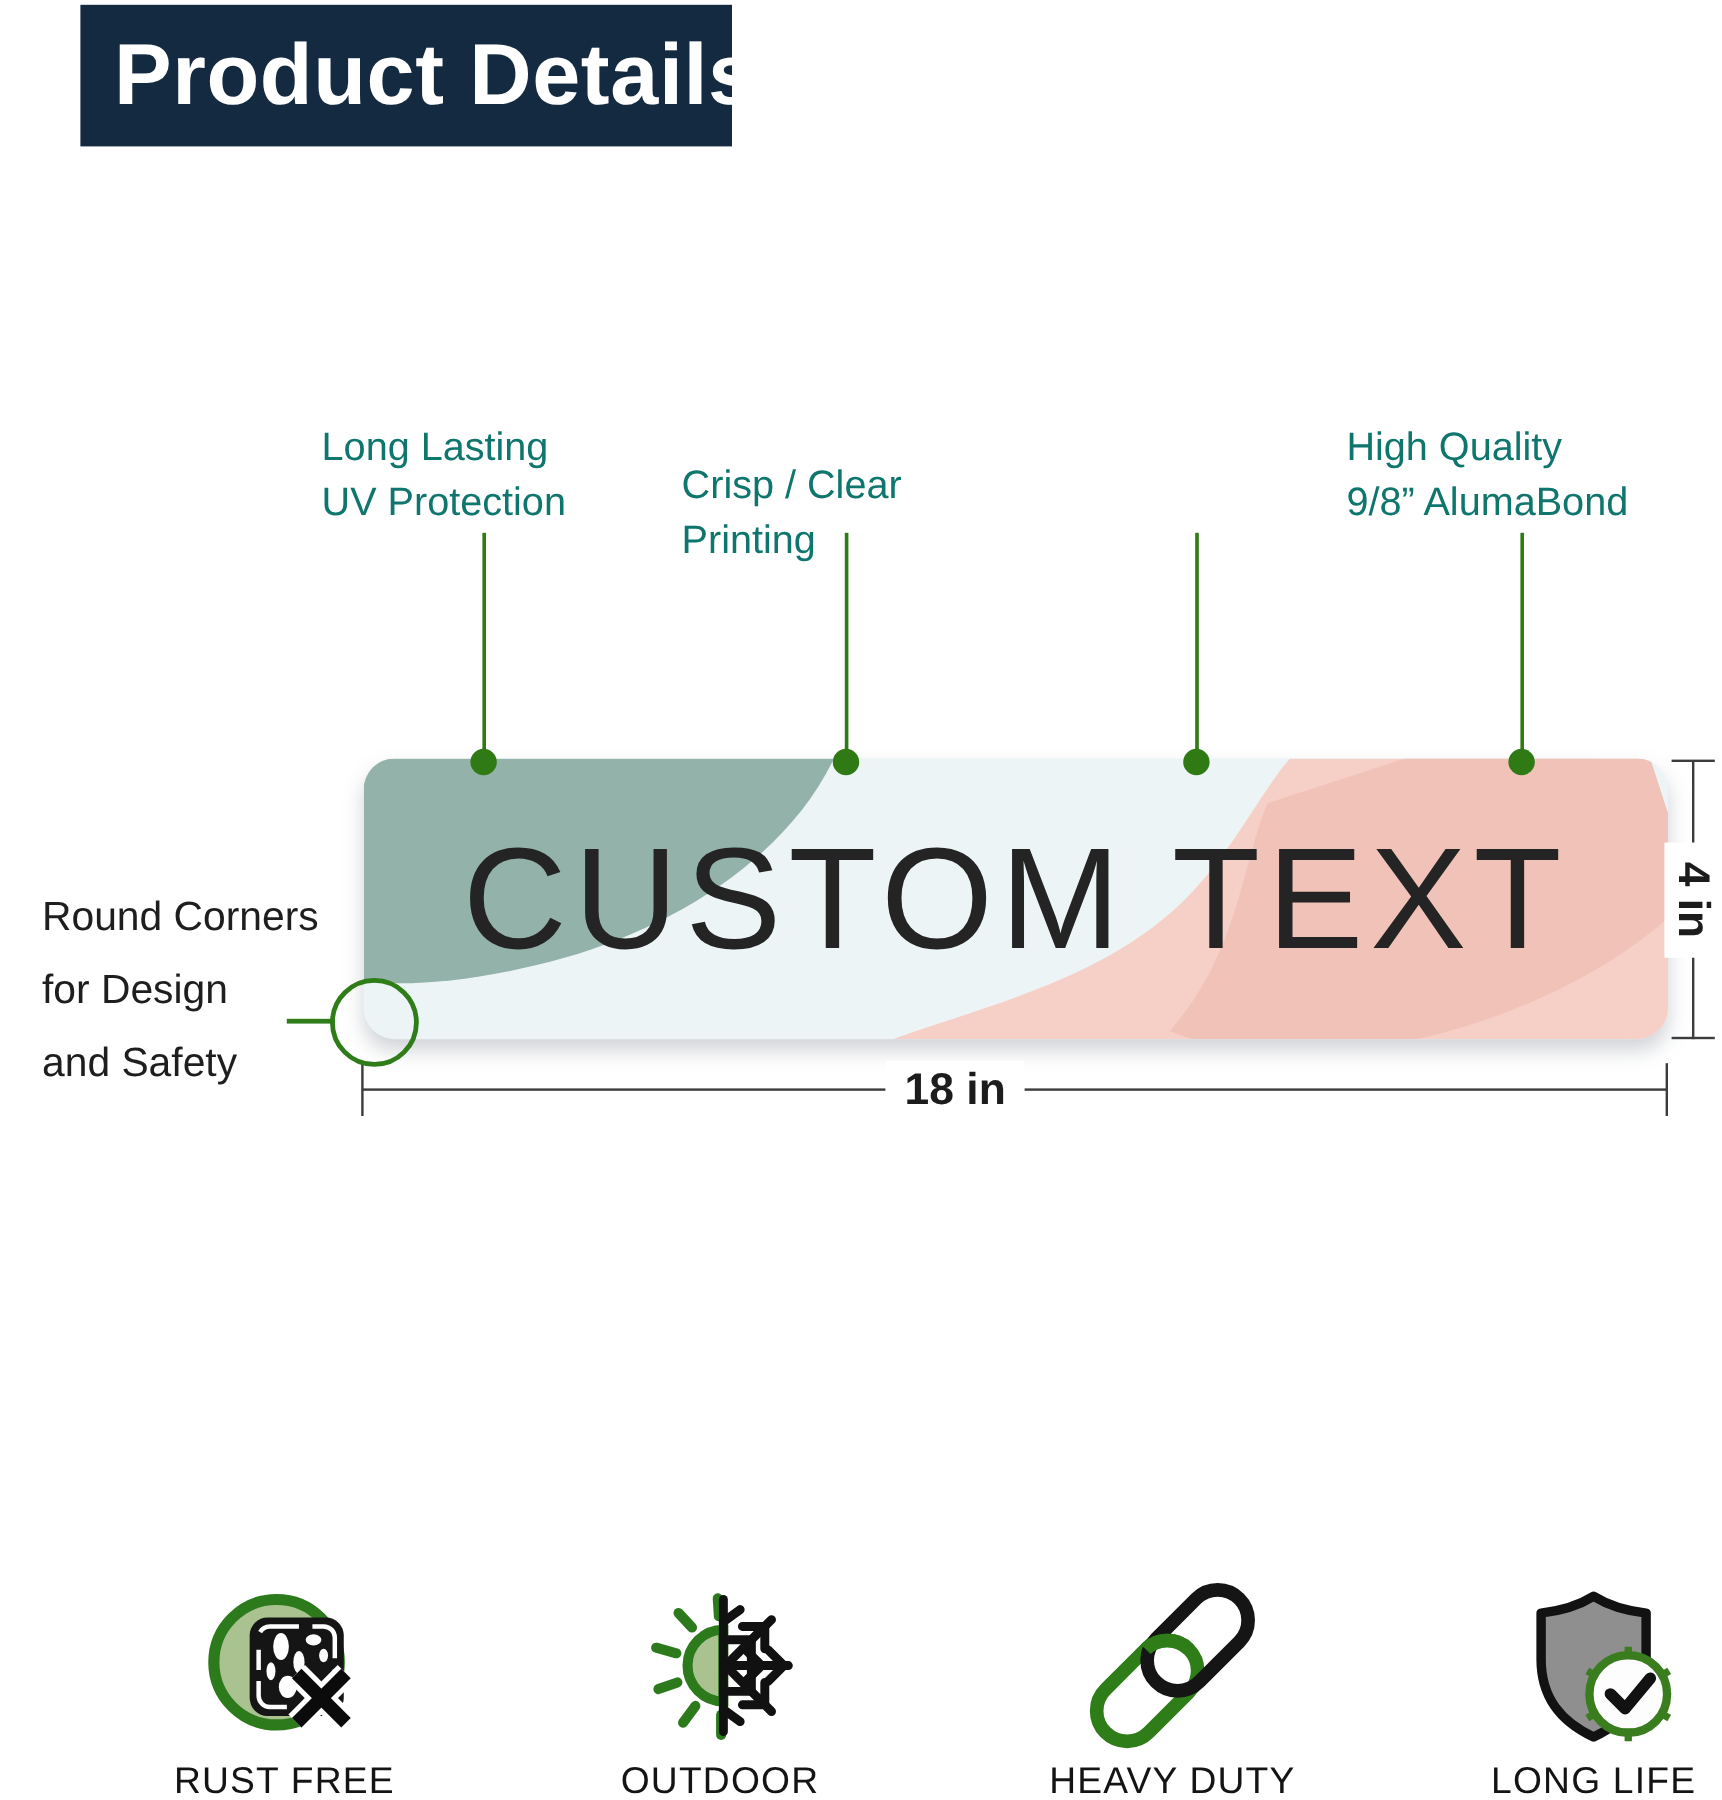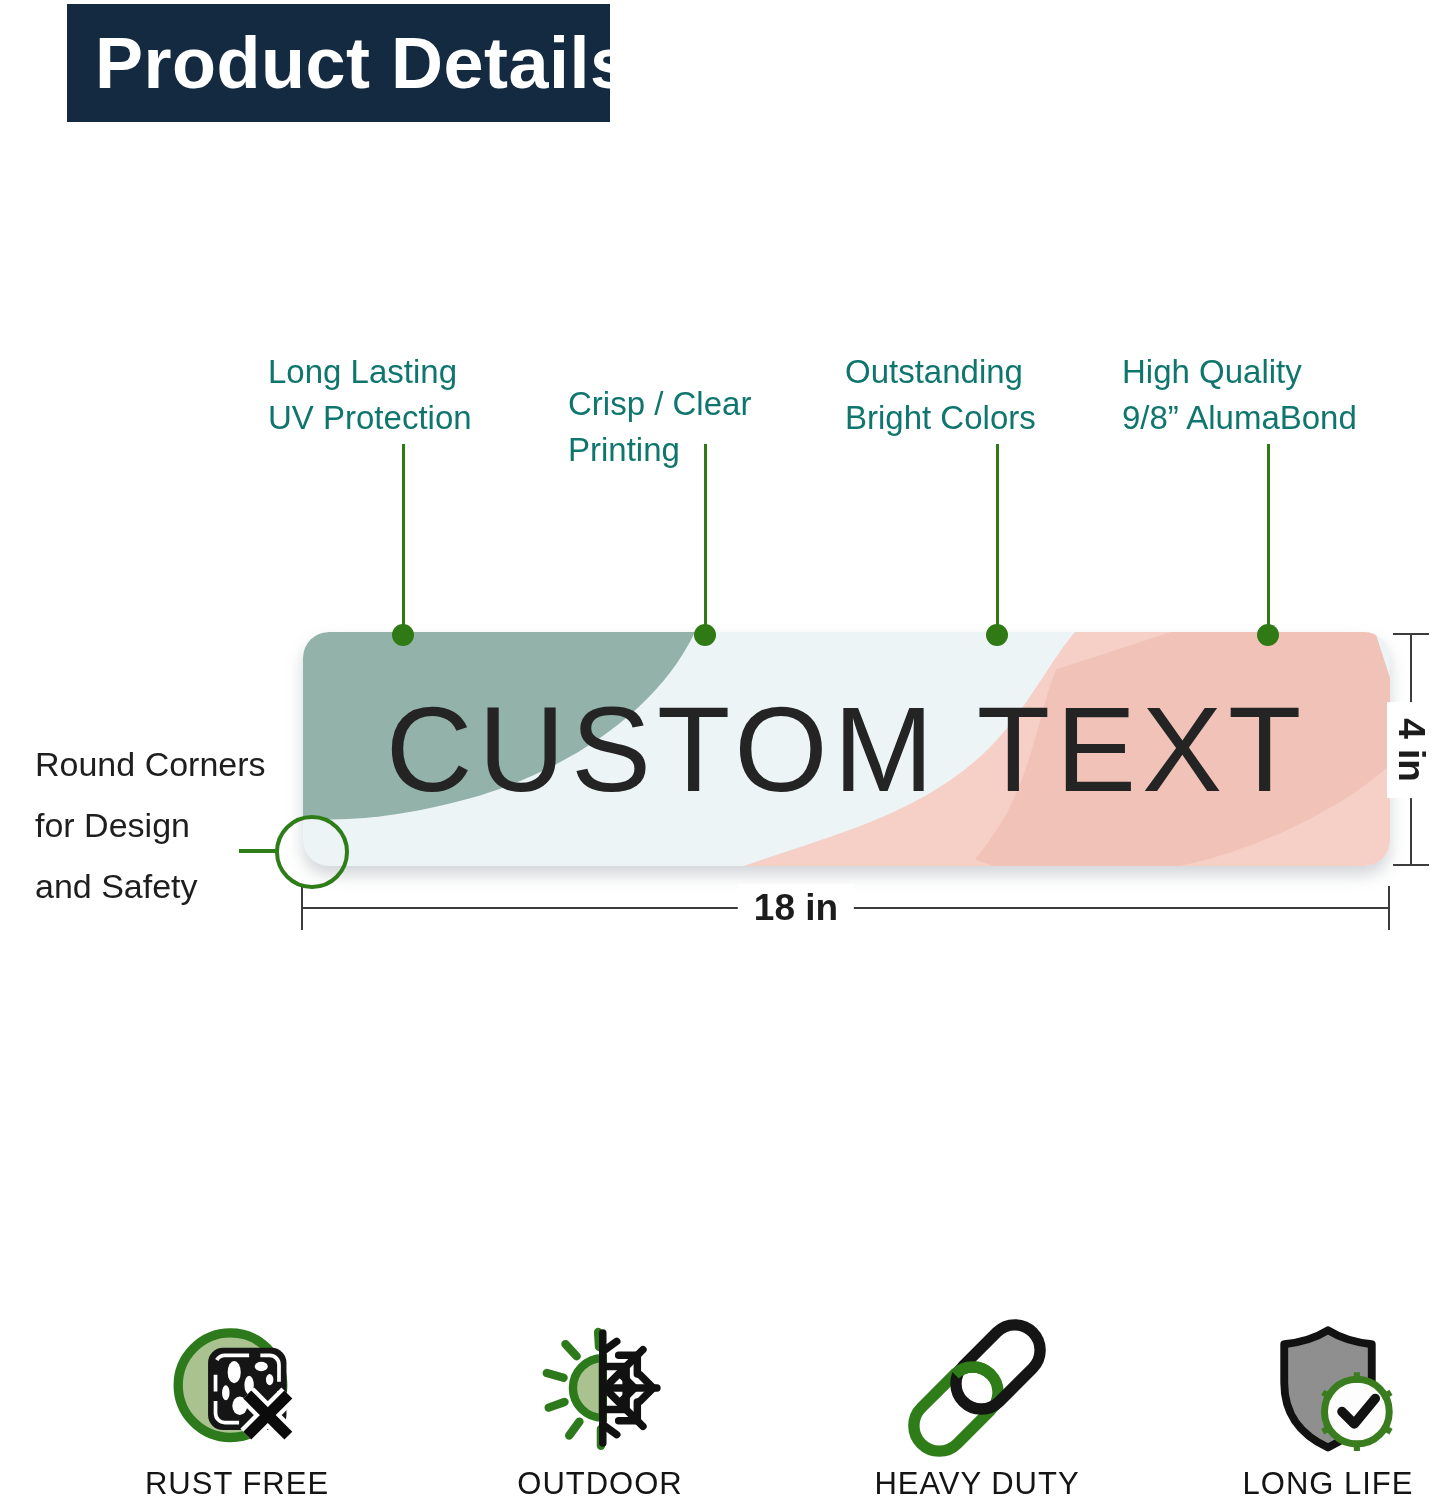--- a/index.html
+++ b/index.html
@@ -75,22 +75,20 @@
 <div id="stage">
 
   <div class="abs header-bar">
     <div class="header-title">Product Details</div>
   </div>
 
   <div class="abs callout-label" style="left:268px;">Long Lasting
 UV Protection</div>
   <div class="abs callout-label" style="left:568px;margin-top:32px;">Crisp / Clear
 Printing</div>
-  <div class="abs callout-label" style="left:845px;">Outstanding
-Bright Colors</div>
   <div class="abs callout-label" style="left:1122px;">High Quality
 9/8” AlumaBond</div>
 
   <div class="abs callout-line" style="left:402px;"></div>
   <div class="abs callout-line" style="left:704px;"></div>
   <div class="abs callout-line" style="left:996px;"></div>
   <div class="abs callout-line" style="left:1267px;"></div>
 
   <div class="abs callout-dot" style="left:392px;"></div>
   <div class="abs callout-dot" style="left:694px;"></div>

